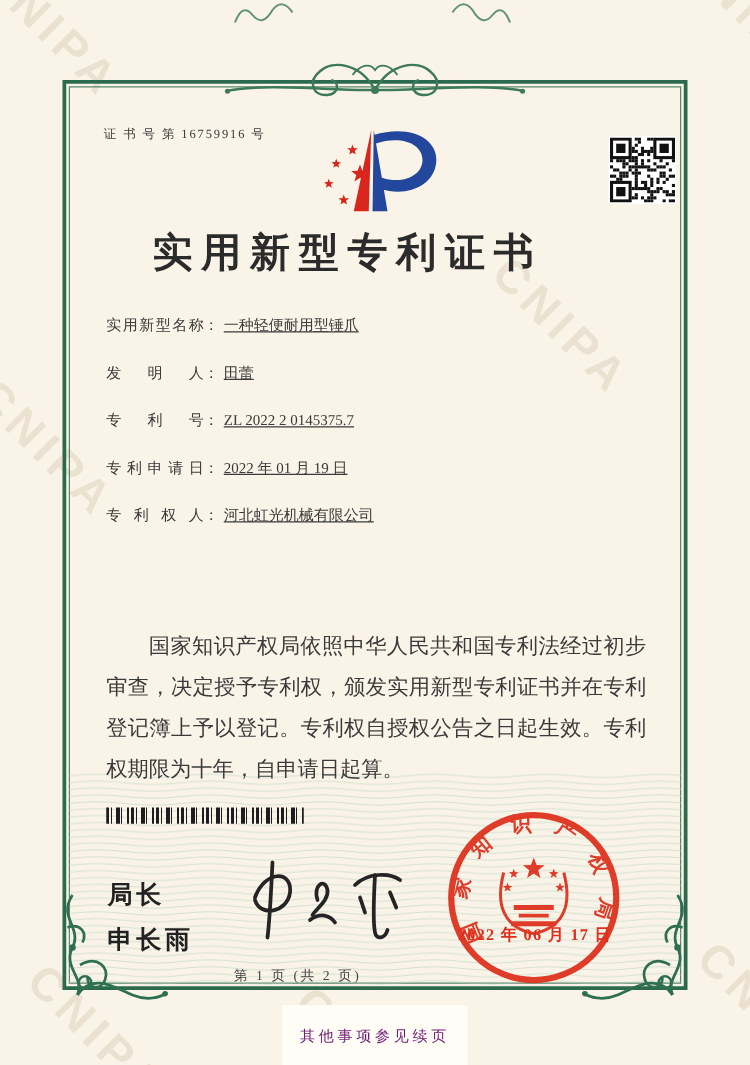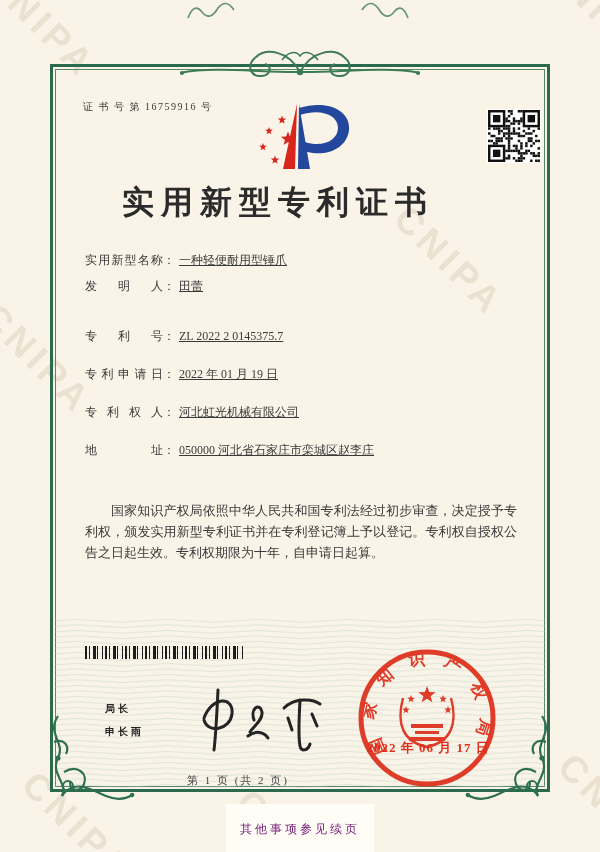--- a/index.html
+++ b/index.html
@@ -35,34 +35,34 @@
   }
   .field-row{position:absolute;left:85px;font-size:12px;color:#3a3a3a;white-space:nowrap;text-decoration:underline;}
   .flabel{
     display:inline-block;width:78px;
     text-align:justify;text-align-last:justify;
   }
   .fcolon{display:inline-block;margin-right:4px;}
   .grant-no{position:absolute;left:310px;top:0;}
   .paras{
     position:absolute;left:85px;top:500px;width:432px;
-    font-size:13px;line-height:21px;text-align:justify;color:#3a3a3a;
+    font-size:17px;line-height:33px;text-align:justify;color:#3a3a3a;
   }
   .paras p{margin:0;text-indent:2em;}
   .barcode{
     position:absolute;left:85px;top:646px;width:158px;height:13px;
     background:repeating-linear-gradient(90deg,
       #1c1c1c 0 2px,transparent 2px 4px,
       #1c1c1c 4px 5px,transparent 5px 8px,
       #1c1c1c 8px 11px,transparent 11px 12px,
       #1c1c1c 12px 13px,transparent 13px 17px,
       #1c1c1c 17px 18px,transparent 18px 20px);
   }
-  .officer{position:absolute;left:86px;top:702px;font-size:10px;letter-spacing:3px;
-    color:#222;font-family:"Liberation Sans","DejaVu Sans",sans-serif;font-weight:600;margin-left:19px;}
+  .officer{position:absolute;left:86px;top:702px;font-size:20px;letter-spacing:3px;
+    color:#222;font-family:"Liberation Sans","DejaVu Sans",sans-serif;font-weight:600;}
   .officer div{margin-bottom:9px;}
   .signature{position:absolute;left:188px;top:684px;}
   .seal{position:absolute;left:357px;top:648px;opacity:0.93;}
   .seal-date{
     position:absolute;left:352px;top:739px;width:152px;text-align:center;
     font-size:13px;letter-spacing:1px;color:#dd2f1b;font-weight:bold;white-space:nowrap;
   }
   .page-num{
     position:absolute;left:0;top:773px;width:476px;text-align:center;
     font-size:11px;letter-spacing:2px;color:#444;
@@ -293,34 +293,31 @@
       <rect x="0" y="34.66666666666667" width="17.333333333333336" height="17.333333333333336" fill="#111"></rect>
       <rect x="2.4761904761904763" y="37.142857142857146" width="12.380952380952381" height="12.380952380952381" fill="#fff"></rect>
       <rect x="4.9523809523809526" y="39.61904761904762" width="7.428571428571429" height="7.428571428571429" fill="#111"></rect>
     </svg>
 
   <div class="title">实用新型专利证书</div>
 
   <div class="field-row" style="top:252px">
     <span class="flabel">实用新型名称</span><span class="fcolon">：</span><span class="fvalue">一种轻便耐用型锤爪</span>
   </div>
-  <div class="field-row" style="top:278px">
+  <div class="field-row" style="top:290px">
     <span class="flabel">发明人</span><span class="fcolon">：</span><span class="fvalue">田蕾</span>
   </div>
   <div class="field-row" style="top:328px">
     <span class="flabel">专利号</span><span class="fcolon">：</span><span class="fvalue">ZL 2022 2 0145375.7</span>
   </div>
   <div class="field-row" style="top:366px">
     <span class="flabel">专利申请日</span><span class="fcolon">：</span><span class="fvalue">2022 年 01 月 19 日</span>
   </div>
   <div class="field-row" style="top:404px">
     <span class="flabel">专利权人</span><span class="fcolon">：</span><span class="fvalue">河北虹光机械有限公司</span>
-  </div>
-  <div class="field-row" style="top:442px">
-    <span class="flabel">地址</span><span class="fcolon">：</span><span class="fvalue">050000  河北省石家庄市栾城区赵李庄</span>
   </div>
 
   <div class="paras">
     <p>国家知识产权局依照中华人民共和国专利法经过初步审查，决定授予专利权，颁发实用新型专利证书并在专利登记簿上予以登记。专利权自授权公告之日起生效。专利权期限为十年，自申请日起算。</p>
   </div>
 
   <div class="barcode"></div>
 
   <div class="officer">
     <div>局长</div>

